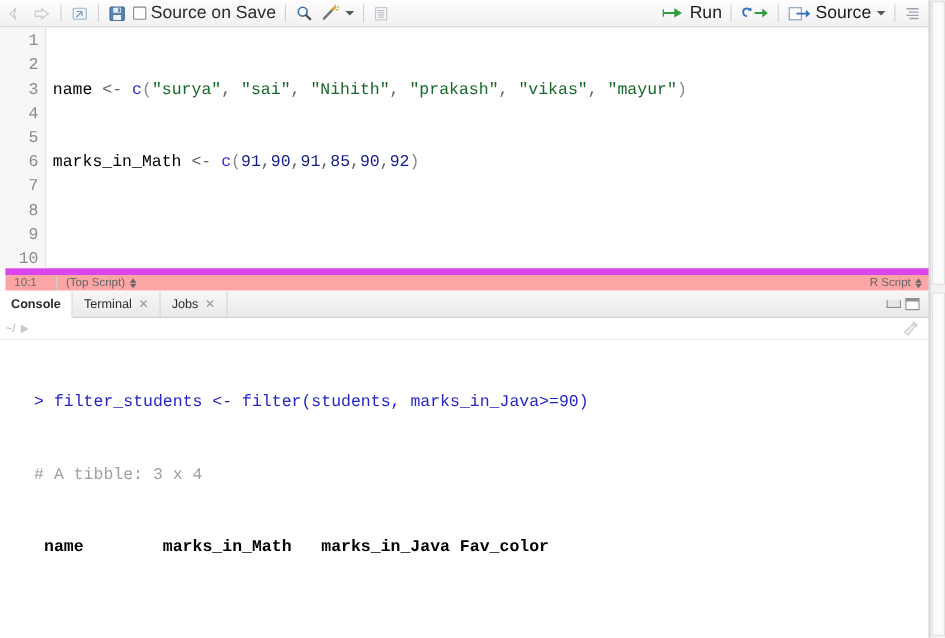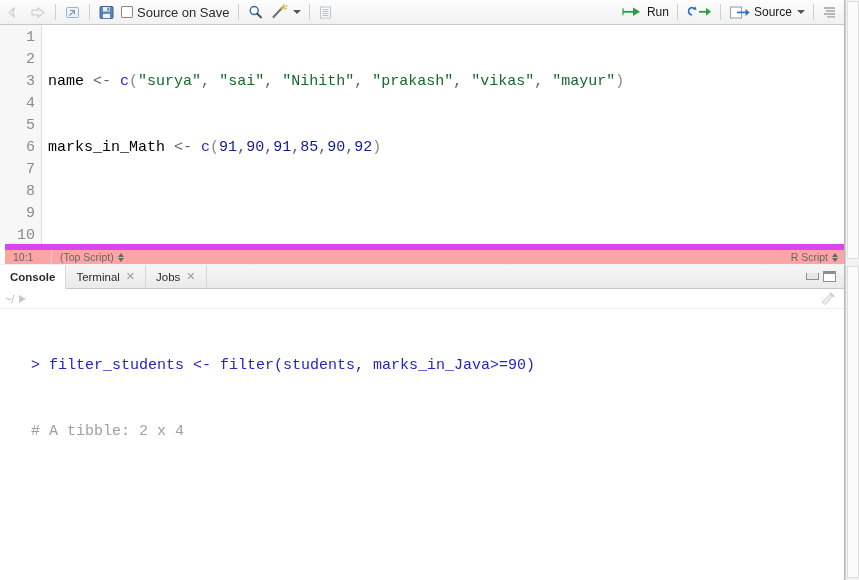--- a/index.html
+++ b/index.html
@@ -25,27 +25,27 @@
     display: flex; align-items: center;
     padding: 0 4px;
     font-size: 11px;
   }
   .tb-group { display: flex; align-items: center; height: 100%; }
   .tb-sep { width: 1px; height: 16px; background: #cfcfcf; margin: 0 5px; }
   .tb-btn {
     display: inline-flex; align-items: center; justify-content: center;
     height: 20px; padding: 0 3px; border-radius: 2px;
   }
-  .tb-label { color: #2b2b2b; font-size: 13px; margin-left: 4px; white-space: nowrap; }
+  .tb-label { color: #2b2b2b; font-size: 16px; margin-left: 4px; white-space: nowrap; }
   .chk {
     width: 12px; height: 12px; border: 1px solid #8a8a7a;
     background: #fefefe; border-radius: 1px; display: inline-block;
   }
   .spacer { flex: 1; }
-  .run-label { color: #1a1a1a; font-size: 12px; margin-left: 3px; }
+  .run-label { color: #1a1a1a; font-size: 16px; margin-left: 3px; }
   .caret-dn {
     width: 0; height: 0; border-left: 4px solid transparent;
     border-right: 4px solid transparent; border-top: 4px solid #555;
     margin-left: 5px;
   }
 
   
   .code-area {
     position: absolute; left: 0; top: 25px; right: 0; bottom: 20px;
     background: #ffffff; display: flex; overflow: hidden;
@@ -334,21 +334,22 @@
       <span style="margin-left:auto;padding-right:8px;">
         <svg class="ico" width="18" height="16" viewBox="0 0 18 16">
           <path d="M12.5 2.5 L15.5 5.2" stroke="#c9c9c9" stroke-width="2" stroke-linecap="round"></path>
           <path d="M11.5 4 L4 11 L7.5 13.5 L13.5 6.2 Z" fill="#ededed" stroke="#cfcfcf" stroke-width="1"></path>
         </svg>
       </span>
     </div>
 
     <div class="console-body">
       <div class="cline"><span class="prompt">&gt; </span><span class="c-cmd">filter_students &lt;- filter(students, marks_in_Java&gt;=90)</span></div>
-      <div class="cline c-comment"># A tibble: 2 x 4</div>
+      <div class="cline c-comment"># A tibble: 3 x 4</div>
+      <div class="cline"><span class="c-hdr" id="hdr-row"> name        marks_in_Math   marks_in_Java Fav_color</span></div>
       
       
       
       
       
     </div>
   </div>
 
   <div class="right-rail">
     <div class="rail-seg" style="top:1px;height:258px;"></div>

